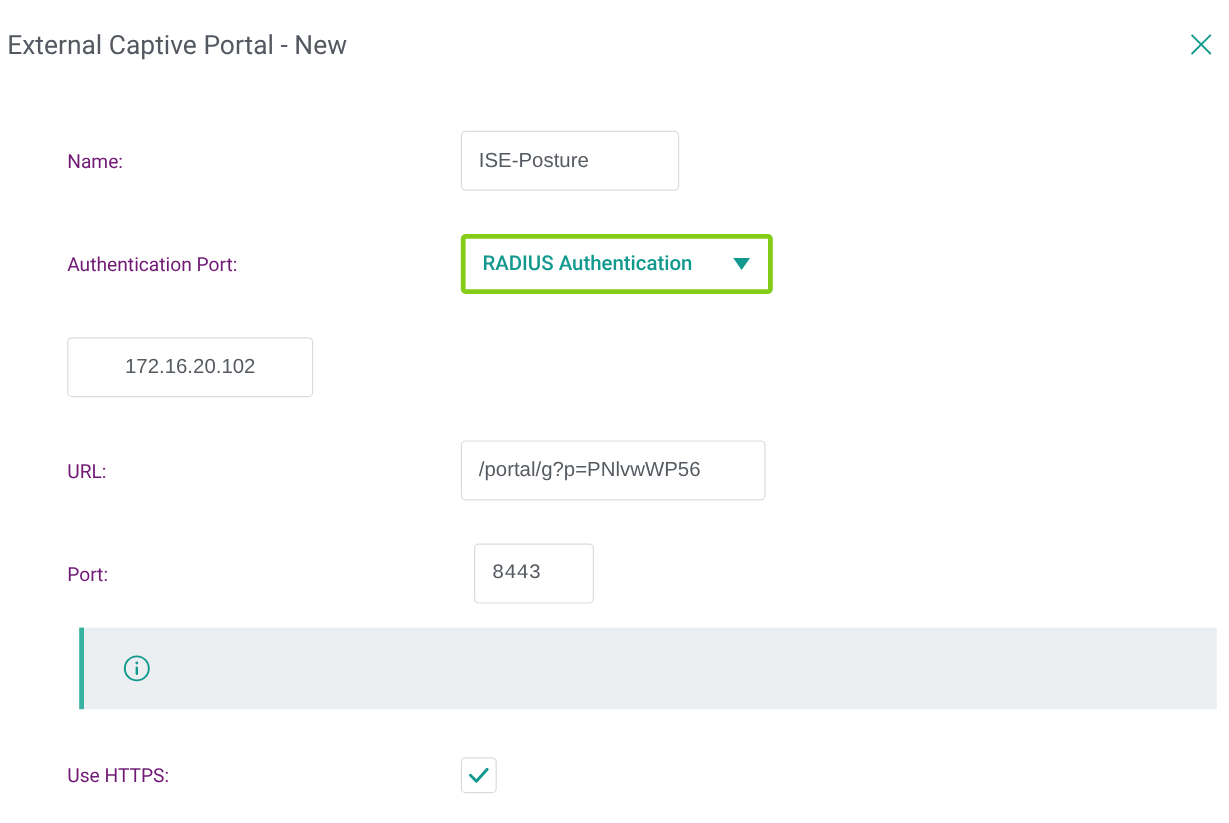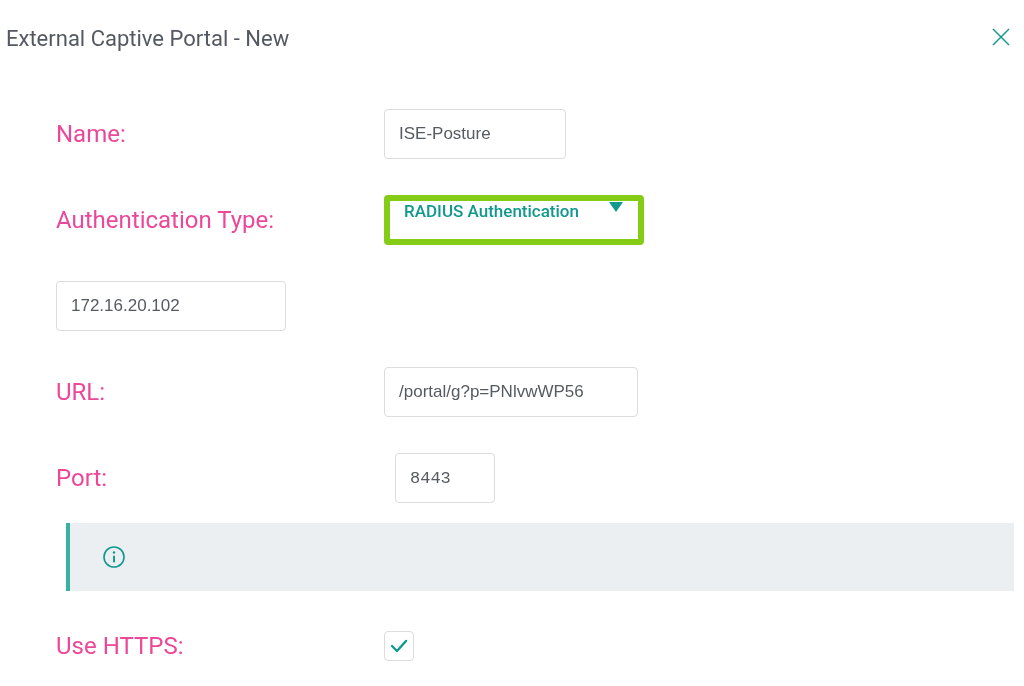--- a/index.html
+++ b/index.html
@@ -38,49 +38,49 @@
       padding: 58px 10px 0 56px;
     }
     .form-row {
       display: flex;
       align-items: center;
       margin-bottom: 36px;
     }
     .form-row.row-name { margin-bottom: 36px; }
     .form-label {
       width: 328px;
-      font-size: 24px;
-      color: #ec4899;
+      font-size: 16px;
+      color: #701a75;
       font-weight: 400;
     }
     .text-input {
       height: 50px;
       border: 1px solid #dcdcdc;
       border-radius: 4px;
       padding: 0 14px;
       font-size: 17px;
       color: #565b62;
       outline: none;
       background: #fff;
     }
     .input-name { width: 182px; }
-    .input-ip { width: 230px; }
+    .input-ip { width: 205px; text-align: center; }
     .input-url { width: 254px; }
     .input-port { width: 100px; font-family: Liberation Mono, monospace; }
     .select-box {
       height: 50px;
-      border: 6px solid #84cc16;
+      border: 4px solid #84cc16;
       border-radius: 4px;
       padding: 0 14px;
       font-size: 17px;
       color: #11998e;
       font-weight: 500;
       background: #fff;
       display: flex;
-      align-items: flex-start;
+      align-items: center;
       justify-content: space-between;
       cursor: pointer;
     }
     .select-auth { width: 260px; }
     .caret-down {
       margin-left: 16px;
       display: inline-block;
     }
     .caret-down svg { display: block; }
     .info-banner {
@@ -130,21 +130,21 @@
 </div>
 
 <div class="form-area">
 
   <div class="form-row row-name">
     <label class="form-label">Name:</label>
     <input class="text-input input-name" type="text" value="ISE-Posture" style="">
   </div>
 
   <div class="form-row">
-    <label class="form-label">Authentication Type:</label>
+    <label class="form-label">Authentication Port:</label>
     <div class="select-box select-auth">
       <span>RADIUS Authentication</span>
       <span class="caret-down">
         <svg width="16" height="12" viewBox="0 0 16 12">
           <polygon points="1,1 15,1 8,11" fill="#11998e"></polygon>
         </svg>
       </span>
     </div>
   </div>
 

